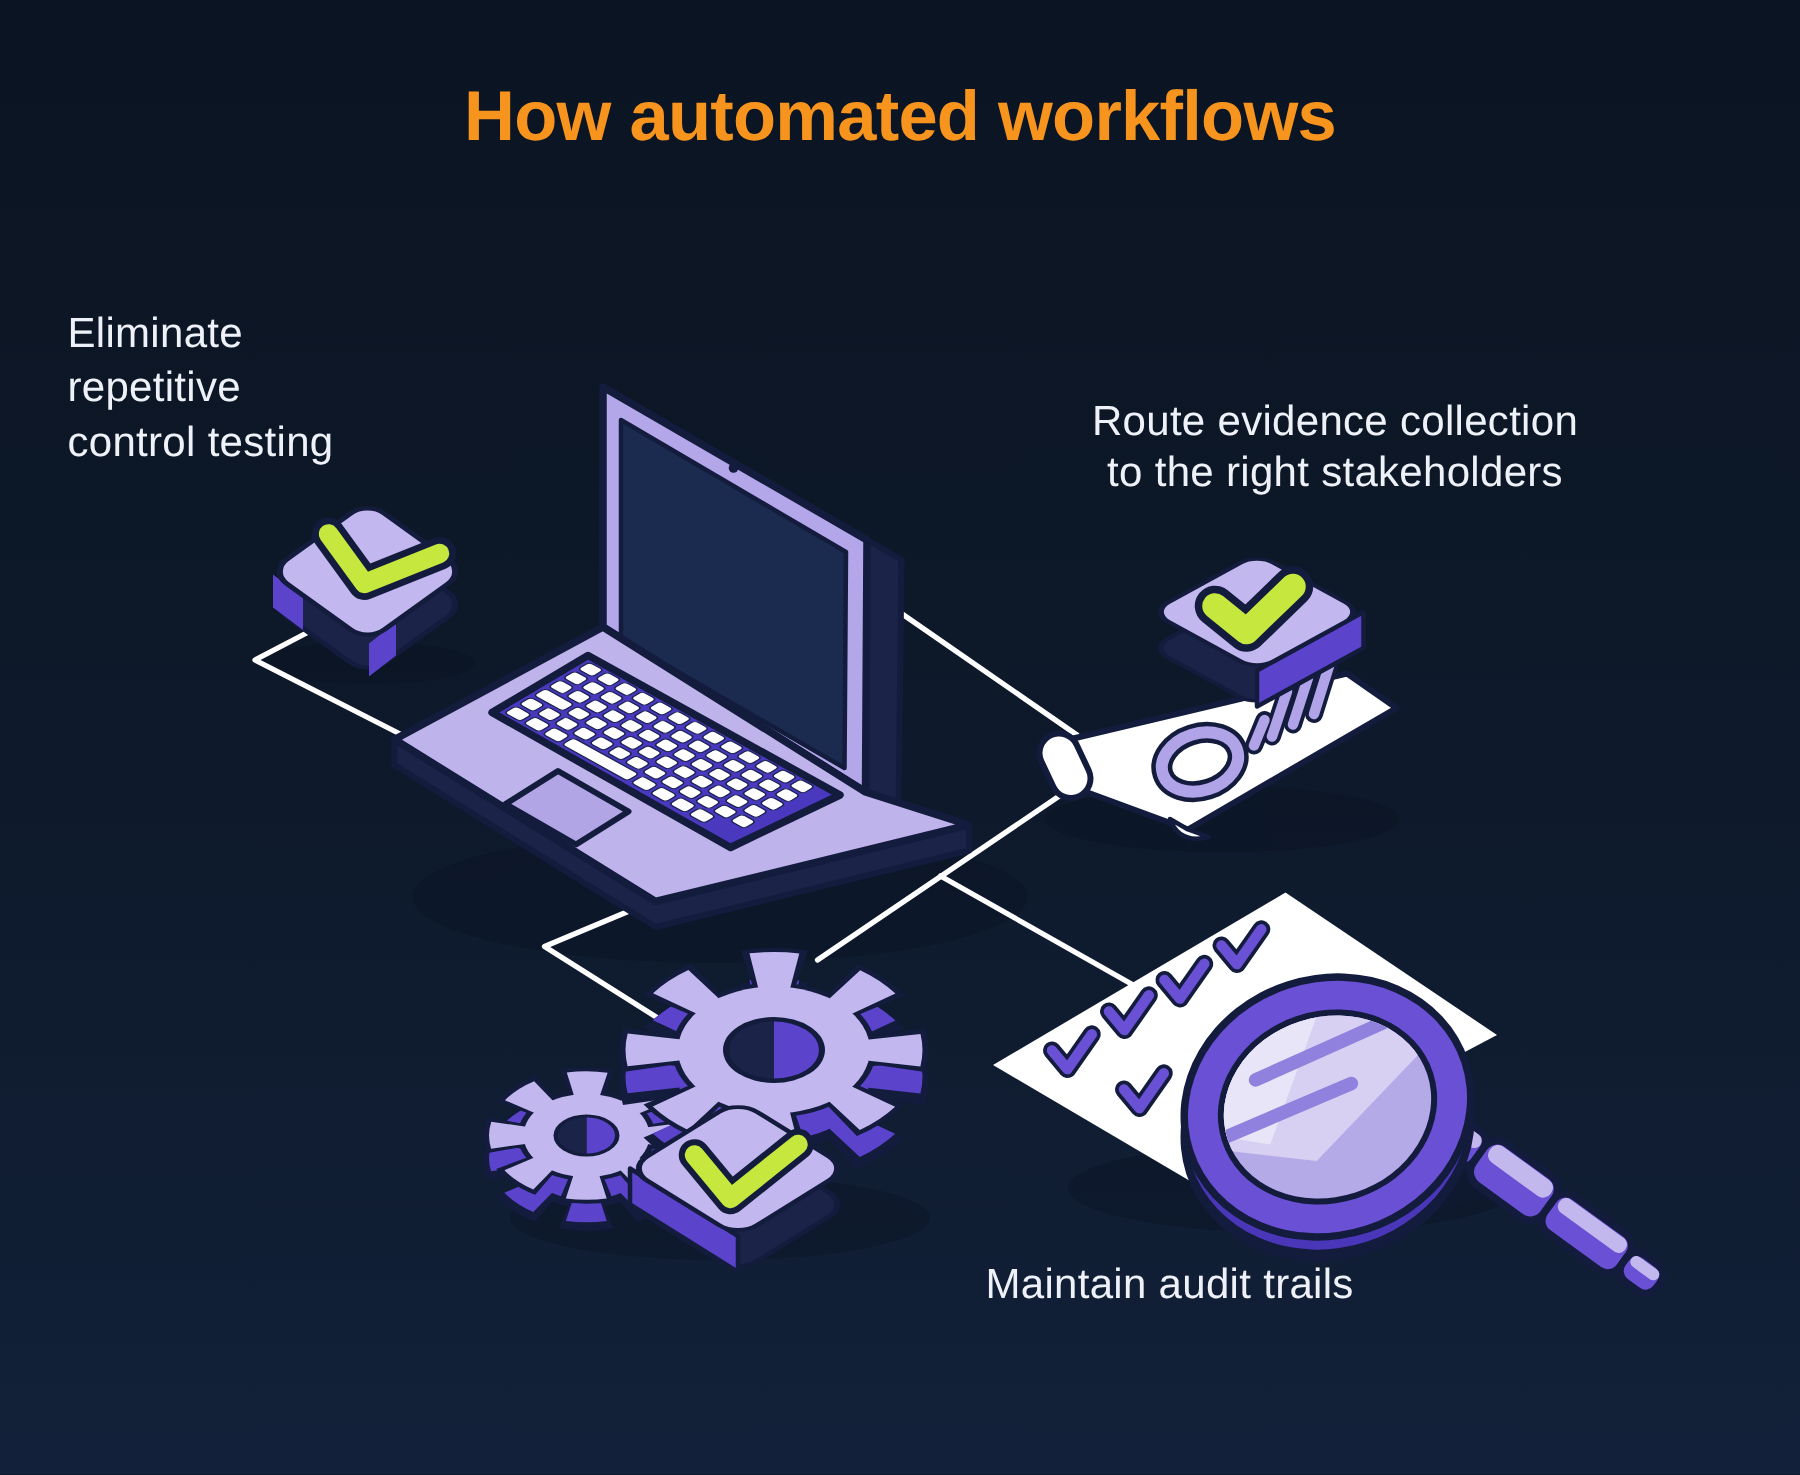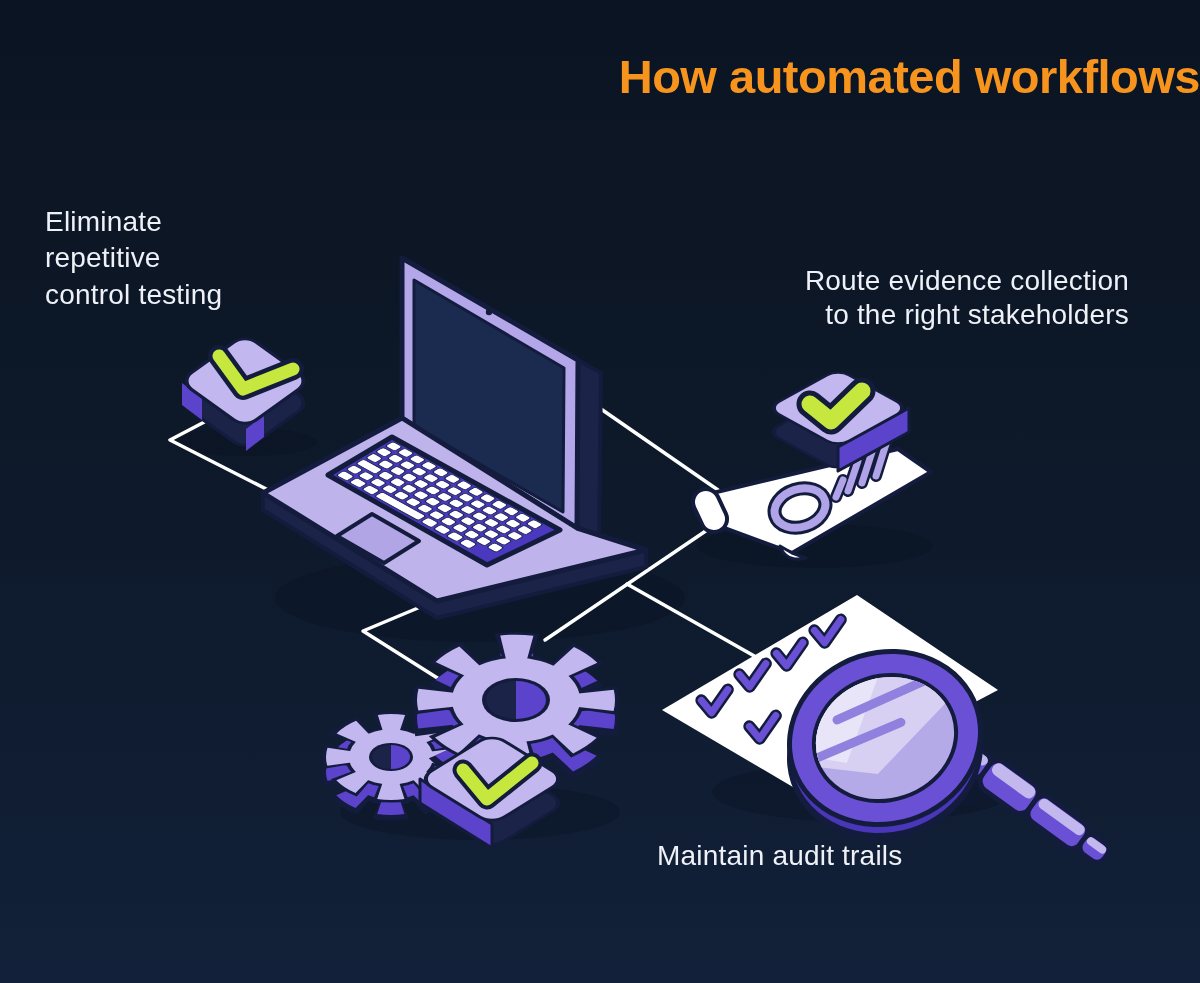--- a/index.html
+++ b/index.html
@@ -6,31 +6,31 @@
   .stage{
     position:relative;
     width:1200px;height:983px;
     overflow:hidden;
     background:linear-gradient(180deg,#0b1422 0%,#0d1828 40%,#0f1c30 70%,#122039 100%);
     font-family:"Liberation Sans", sans-serif;
   }
   .scene{position:absolute;left:0;top:0;width:1200px;height:983px;}
   .title{
     position:absolute;left:0;top:48px;width:1200px;
-    text-align:right;color:#f7941e;
+    text-align:center;color:#f7941e;
     font-size:47px;font-weight:700;line-height:1.22;letter-spacing:-0.5px;
   }
   .title span{display:block;}
   .label{
     position:absolute;color:#eef1f7;font-size:28px;font-weight:500;
     line-height:1.3;letter-spacing:0.2px;
   }
   .label span{display:block;}
   .label-eliminate{left:45px;top:204px;width:300px;text-align:left;}
-  .label-route{left:690px;top:264px;width:400px;text-align:right;line-height:1.2;margin-left:39px;}
+  .label-route{left:690px;top:264px;width:400px;text-align:center;line-height:1.2;}
   .label-assign{left:108px;top:834px;width:380px;text-align:center;line-height:1.22;}
   .label-audit{left:657px;top:838px;width:380px;text-align:left;}
 </style>
 </head>
 <body>
 
 <div class="stage">
 
   <svg class="scene" viewBox="0 0 1200 983" aria-hidden="true">
     <defs>

